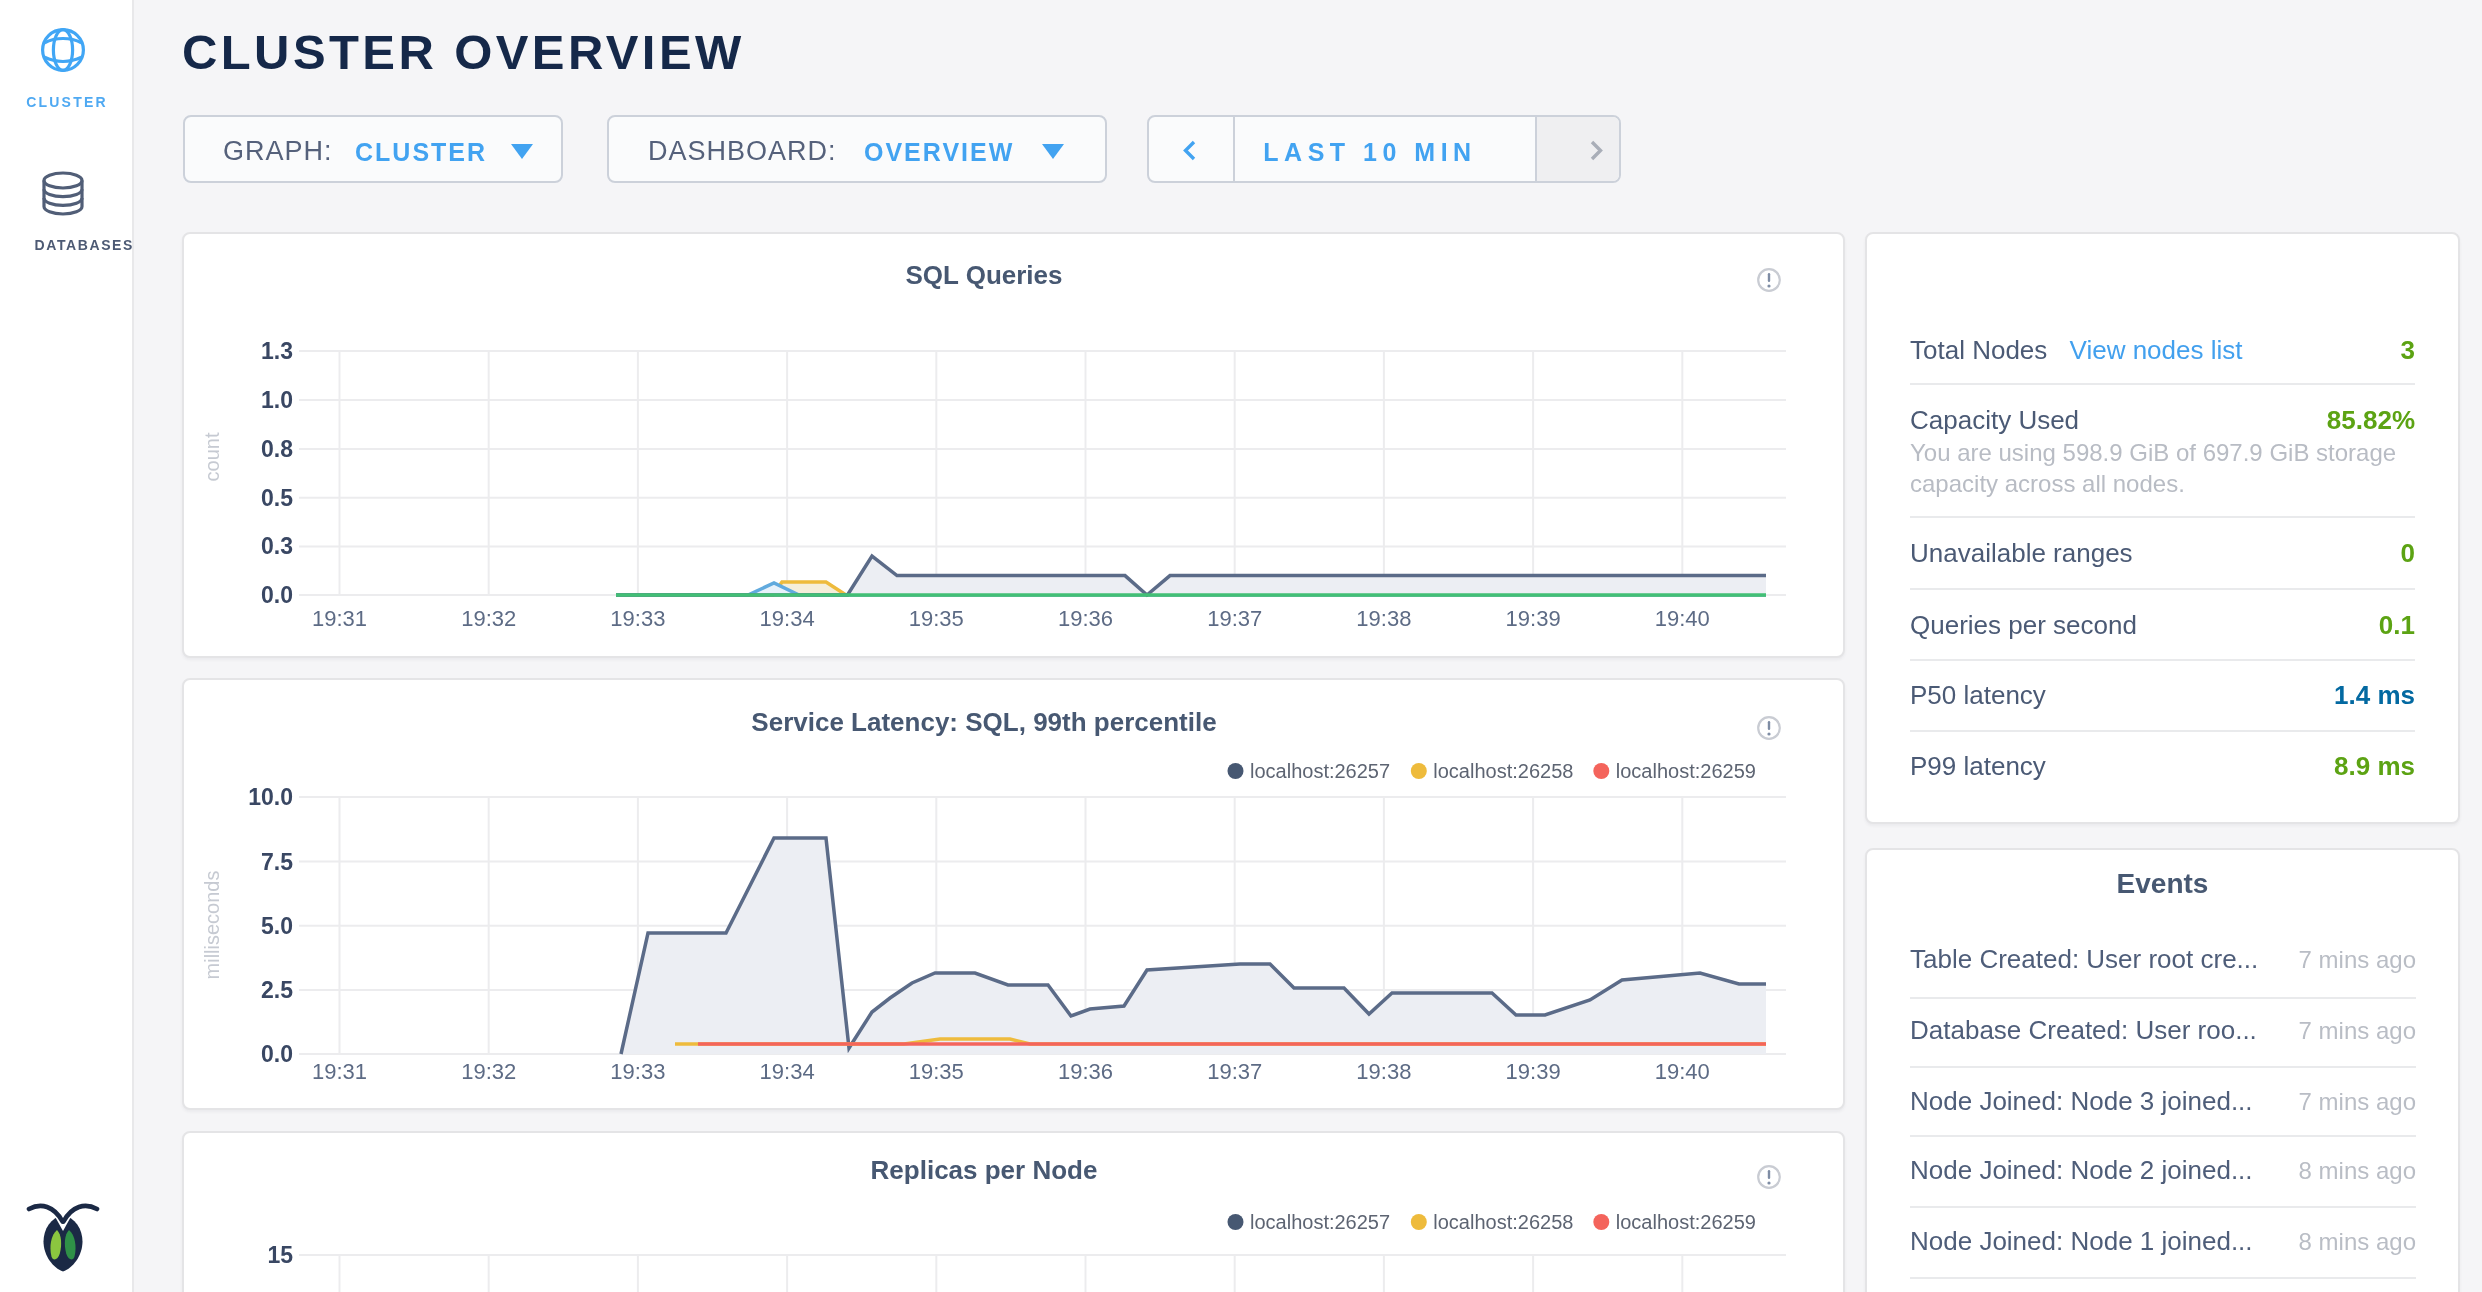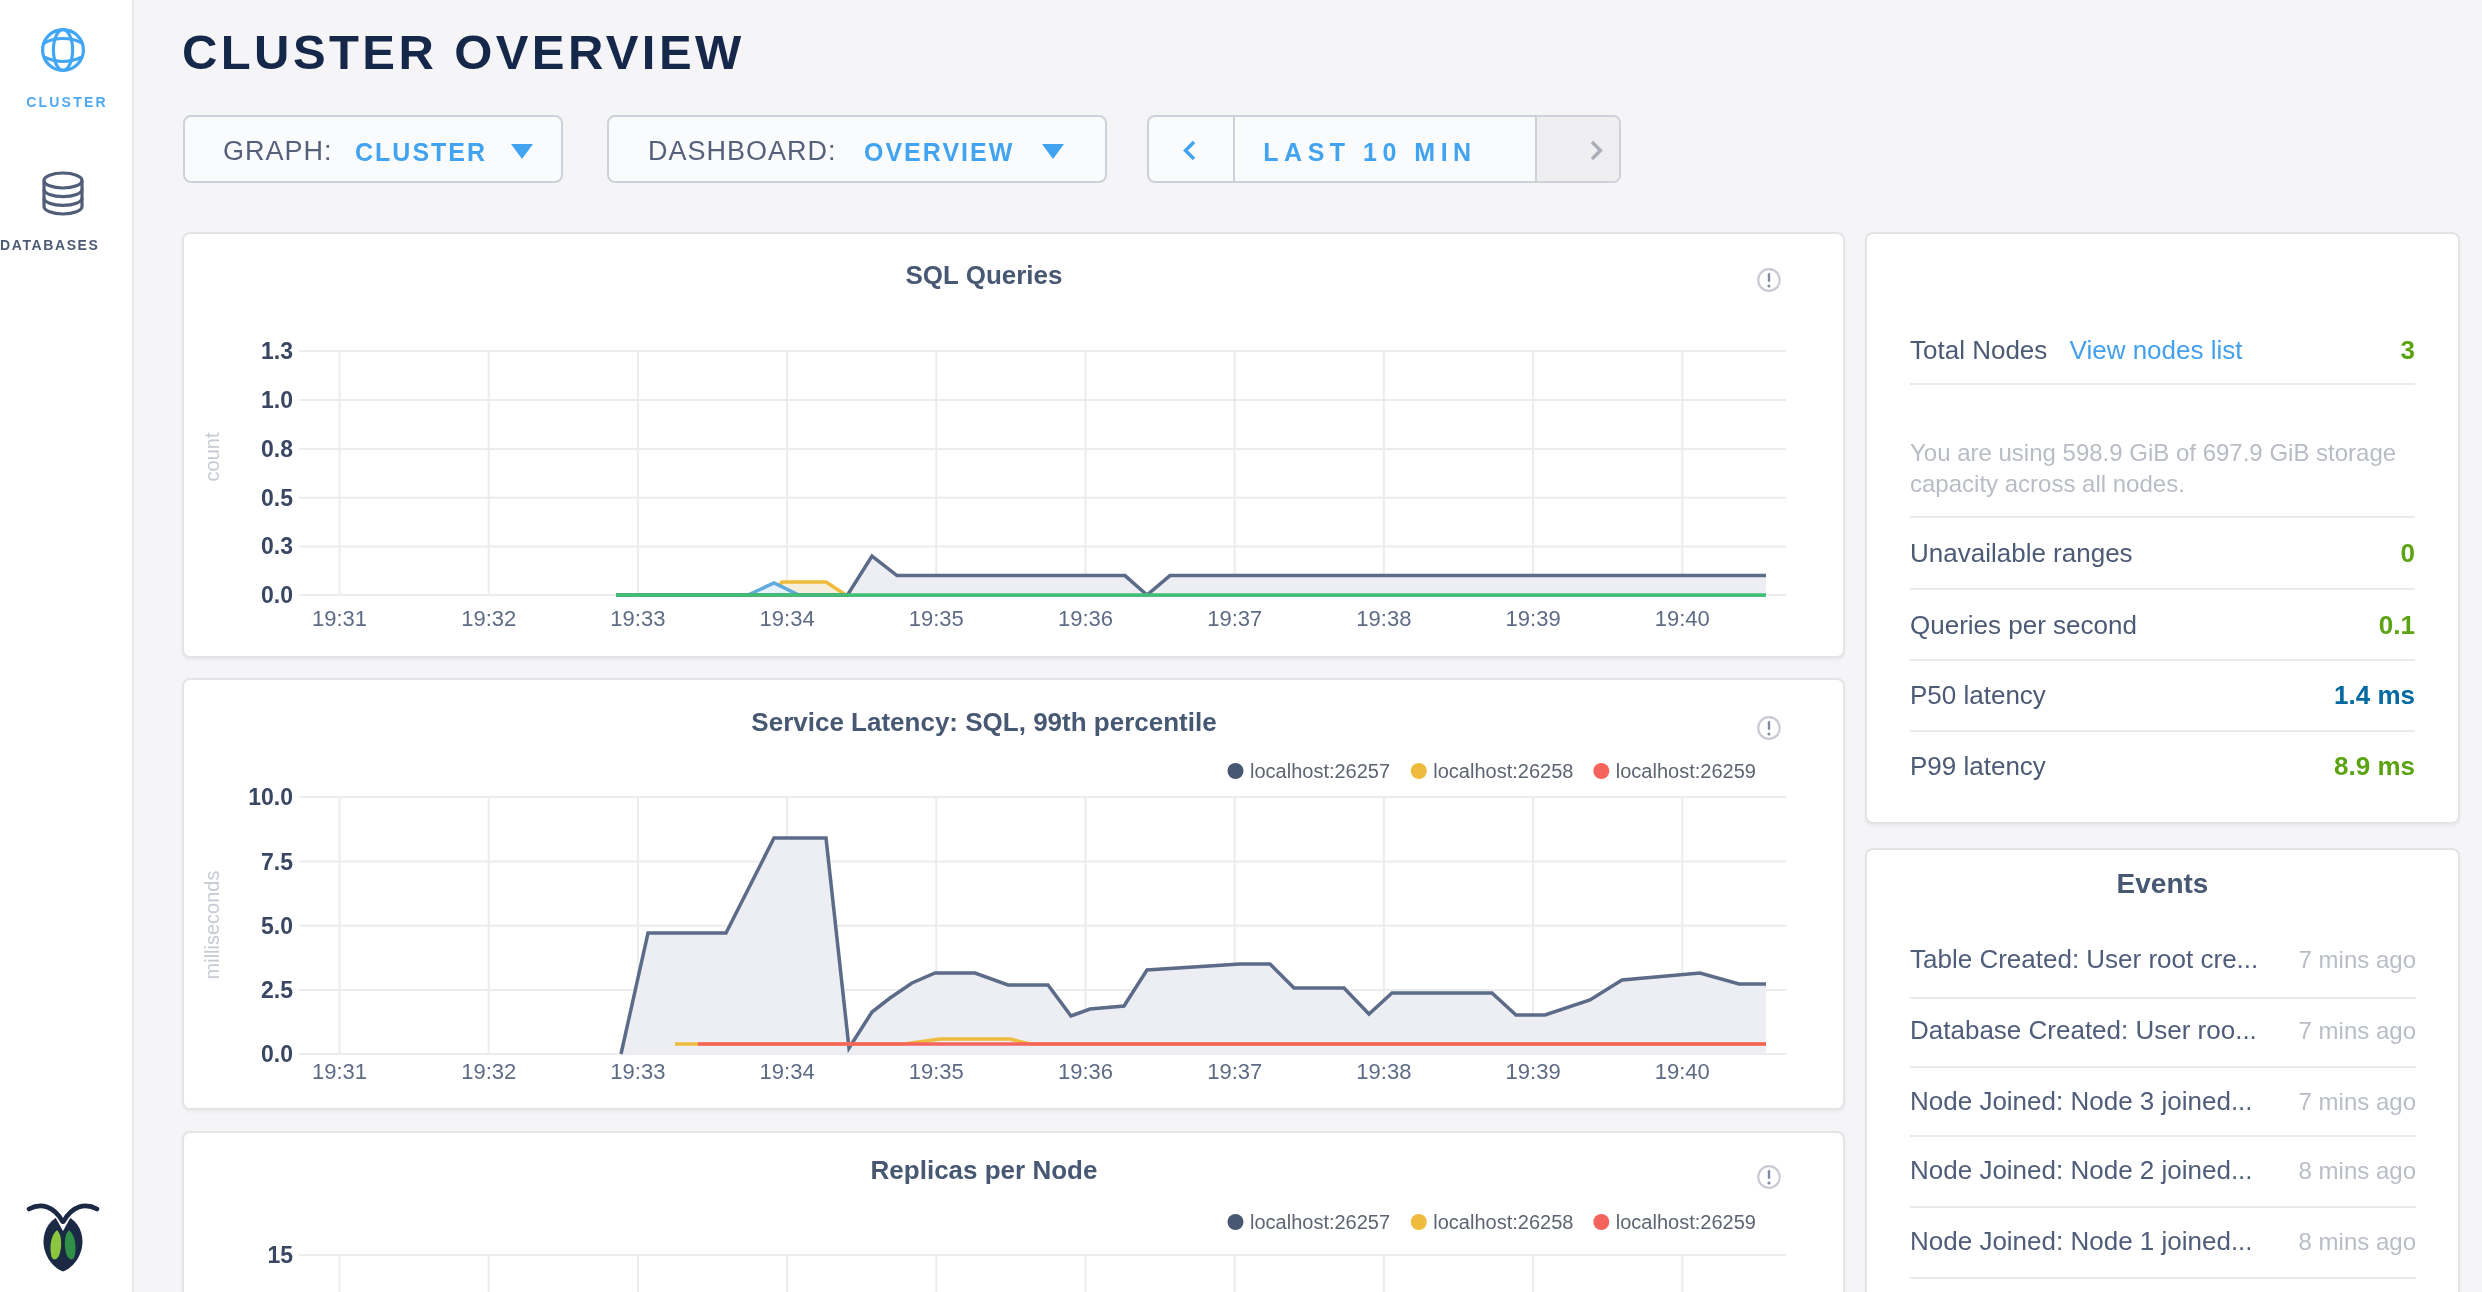--- a/index.html
+++ b/index.html
@@ -39,21 +39,21 @@
     <div class="abs" style="left:0; top:94px; width:134px; text-align:center; color:#4fa9f2;
       font-size:14px; font-weight:bold; letter-spacing:2.2px;">CLUSTER</div>
     <svg class="abs" style="left:42px; top:171px;" width="42" height="45" viewBox="0 0 42 45">
       <g fill="none" stroke="#515e77" stroke-width="3.2">
         <ellipse cx="21" cy="9.5" rx="19" ry="7.5"></ellipse>
         <path d="M2,9.5 L2,35.5 C2,39.6 10.5,43 21,43 C31.5,43 40,39.6 40,35.5 L40,9.5"></path>
         <path d="M2,18.2 C2,22.3 10.5,25.7 21,25.7 C31.5,25.7 40,22.3 40,18.2"></path>
         <path d="M2,26.9 C2,31 10.5,34.4 21,34.4 C31.5,34.4 40,31 40,26.9"></path>
       </g>
     </svg>
-    <div class="abs" style="left:0; top:237px; width:134px; text-align:left; color:#4d5a74;
+    <div class="abs" style="left:0; top:237px; width:134px; text-align:right; color:#4d5a74;
       font-size:14px; font-weight:bold; letter-spacing:1.6px;">DATABASES</div>
     <svg class="abs" style="left:26px; top:1200px;" width="74" height="76" viewBox="0 0 74 76">
       <path d="M37,15 C25,17.5 17.5,29 17.5,41.5 C17.5,55.5 27,68 37,71.5 C47,68 56.5,55.5 56.5,41.5 C56.5,29 49,17.5 37,15 Z" fill="#1b2945"></path>
       <path d="M37,31 L27,13 L47,13 Z" fill="#ffffff"></path>
       <path d="M3,9 C15,2.5 28,6 36.5,21.5" fill="none" stroke="#1b2945" stroke-width="4.6" stroke-linecap="round"></path>
       <path d="M71,9 C59,2.5 46,6 37.5,21.5" fill="none" stroke="#1b2945" stroke-width="4.6" stroke-linecap="round"></path>
       <path d="M31,30 C25,35 23,46.5 25.5,56.5 C26.8,61.5 32,60 33.8,53.5 C36.2,44.5 35.5,34.5 31,30 Z" fill="#8bc63f"></path>
       <path d="M43,30 C49,35 51,46.5 48.5,56.5 C47.2,61.5 42,60 40.2,53.5 C37.8,44.5 38.5,34.5 43,30 Z" fill="#2f9147"></path>
     </svg>
   </div>
@@ -238,20 +238,24 @@
       <text x="109" y="130" font-size="23" font-weight="bold" fill="#394763" text-anchor="end">15</text>
     </svg>
   </div>
   <div id="summary" class="card" style="left:1865px; top:232px; width:595px; height:592px;">
     <div class="abs" style="left:43px; top:101px; width:505px; font-size:26px; color:#4b5a75;">
       <span>Total Nodes</span>
       <span style="color:#42a0ee; margin-left:15px;">View nodes list</span>
       <span style="position:absolute; right:0; color:#5ca313; font-weight:bold;">3</span>
     </div>
     <div class="abs" style="left:43px; top:149px; width:505px; border-top:2px solid #e9eaec;"></div>
+    <div class="abs" style="left:43px; top:171px; width:505px; font-size:26px; color:#4b5a75;">
+      <span>Capacity Used</span>
+      <span style="position:absolute; right:0; color:#5ca313; font-weight:bold;">85.82%</span>
+    </div>
     <div class="abs" style="left:43px; top:203px; width:505px; font-size:24px; color:#b8bcc4; line-height:31px;">
       You are using 598.9 GiB of 697.9 GiB storage capacity across all nodes.
     </div>
     <div class="abs" style="left:43px; top:282px; width:505px; border-top:2px solid #e9eaec;"></div>
     <div class="abs" style="left:43px; top:304px; width:505px; font-size:26px; color:#4b5a75;">
       <span>Unavailable ranges</span>
       <span style="position:absolute; right:0; color:#5ca313; font-weight:bold;">0</span>
     </div>
     <div class="abs" style="left:43px; top:354px; width:505px; border-top:2px solid #e9eaec;"></div>
     <div class="abs" style="left:43px; top:376px; width:505px; font-size:26px; color:#4b5a75;">

